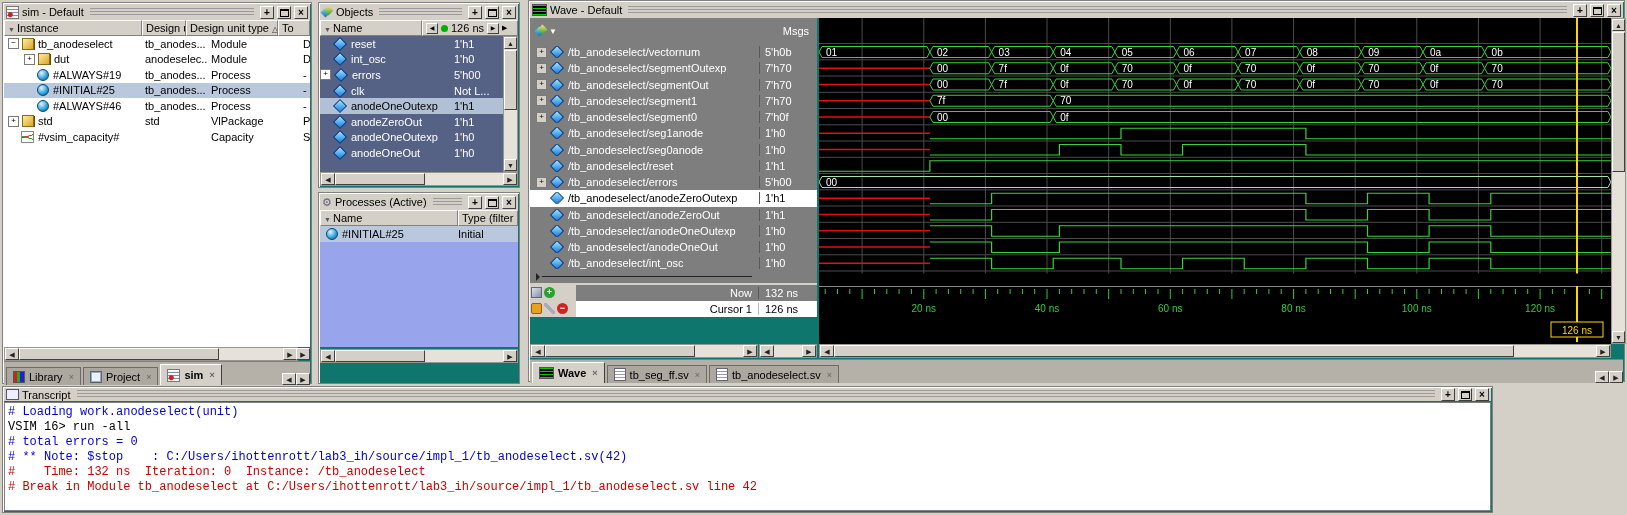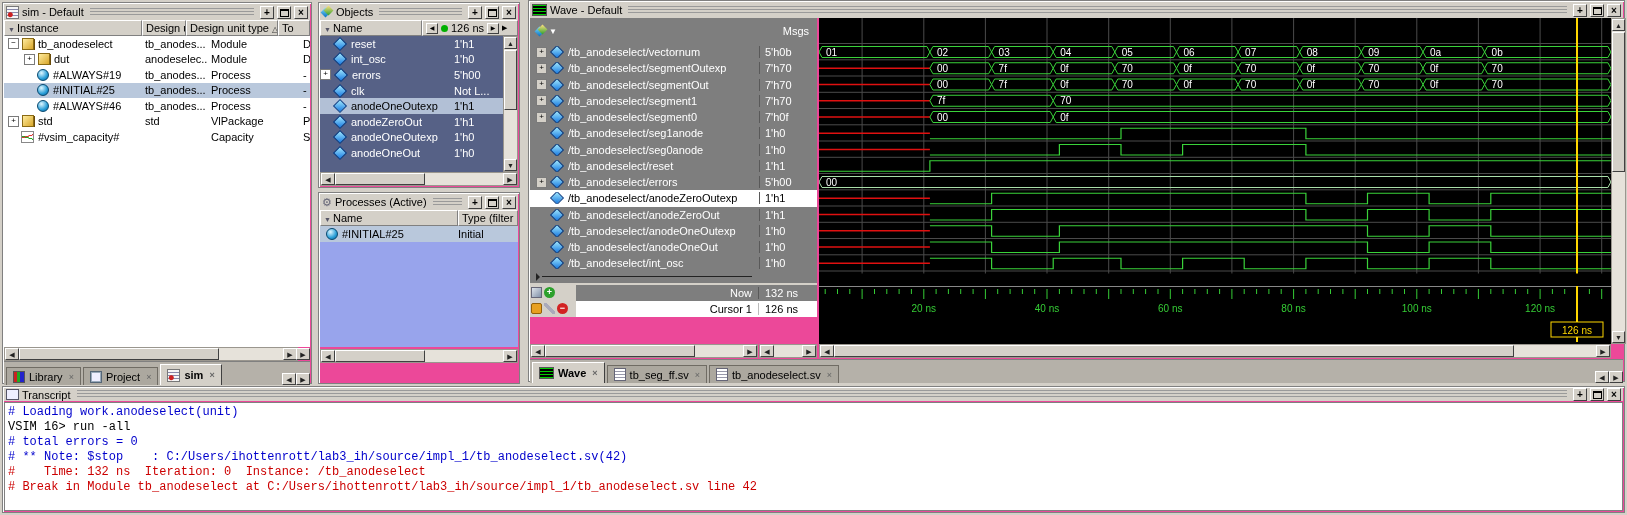--- a/index.html
+++ b/index.html
@@ -1,18 +1,18 @@
 <!DOCTYPE html>
 <html><head>
 <meta charset="utf-8">
 <style>
   html,body{margin:0;padding:0;background:#808080;}
   #app{position:relative;width:1627px;height:515px;background:#d4d0c8;overflow:hidden;
        font-family:"Liberation Sans",sans-serif;font-size:11px;color:#000;}
-  .panel{position:absolute;box-sizing:border-box;background:#ec4899;
+  .panel{position:absolute;box-sizing:border-box;background:#0f766e;
          border:1px solid #808080;box-shadow:inset 1px 1px 0 #fff;}
   .titlebar{position:absolute;left:1px;right:1px;top:1px;height:16px;display:flex;align-items:center;
             padding:0 2px;gap:3px;background:#d4d0c8;}
   .title{white-space:nowrap;font-size:11px;}
   .handle{flex:1;height:9px;margin:0 3px;
           background:repeating-linear-gradient(to bottom,#9a9a9a 0 1px,transparent 1px 3px);}
   .tb-btn{width:14px;height:13px;box-sizing:border-box;border:1px solid;border-color:#fff #404040 #404040 #fff;
           background:#d4d0c8;text-align:center;font:bold 10px/11px "Liberation Sans",sans-serif;cursor:default;}
   .undock{display:inline-block;width:7px;height:5px;border:1px solid #000;border-top-width:2px;margin-top:2px;}
   .cols{position:absolute;left:1px;right:1px;height:16px;display:flex;}
@@ -750,21 +750,21 @@
         </div>
         <div class="tab">
           <span class="ic-page"></span>
           <span>tb_anodeselect.sv</span>
           <span class="x">×</span>
         </div>
         <span style="margin-left: auto;"><span class="sb-btn" style="display: inline-block;">◀</span><span class="sb-btn" style="display: inline-block;">▶</span></span>
       </div>
   </div>
 
-  <div class="panel" id="transcript-panel" style="left:2px;top:386px;width:1623px;height:127px;">
+  <div class="panel" id="transcript-panel" style="left:2px;top:386px;width:1491px;height:127px;">
     <div class="titlebar" style="height:13px;">
       <span style="display:inline-block;width:11px;height:9px;border:1px solid #556;background:#eef;"></span>
       <span class="title">Transcript</span>
       <span class="handle"></span>
       <span class="tb-btn">+</span>
       <span class="tb-btn"><span class="undock"></span></span>
       <span class="tb-btn">×</span>
     </div>
     <div class="transcript-body" id="transcript-body" style="left:1px;right:1px;top:15px;bottom:1px;padding:2px 0 0 3px;">
         <div class="tline" style="color: rgb(0, 0, 204);"># Loading work.anodeselect(unit)</div>

